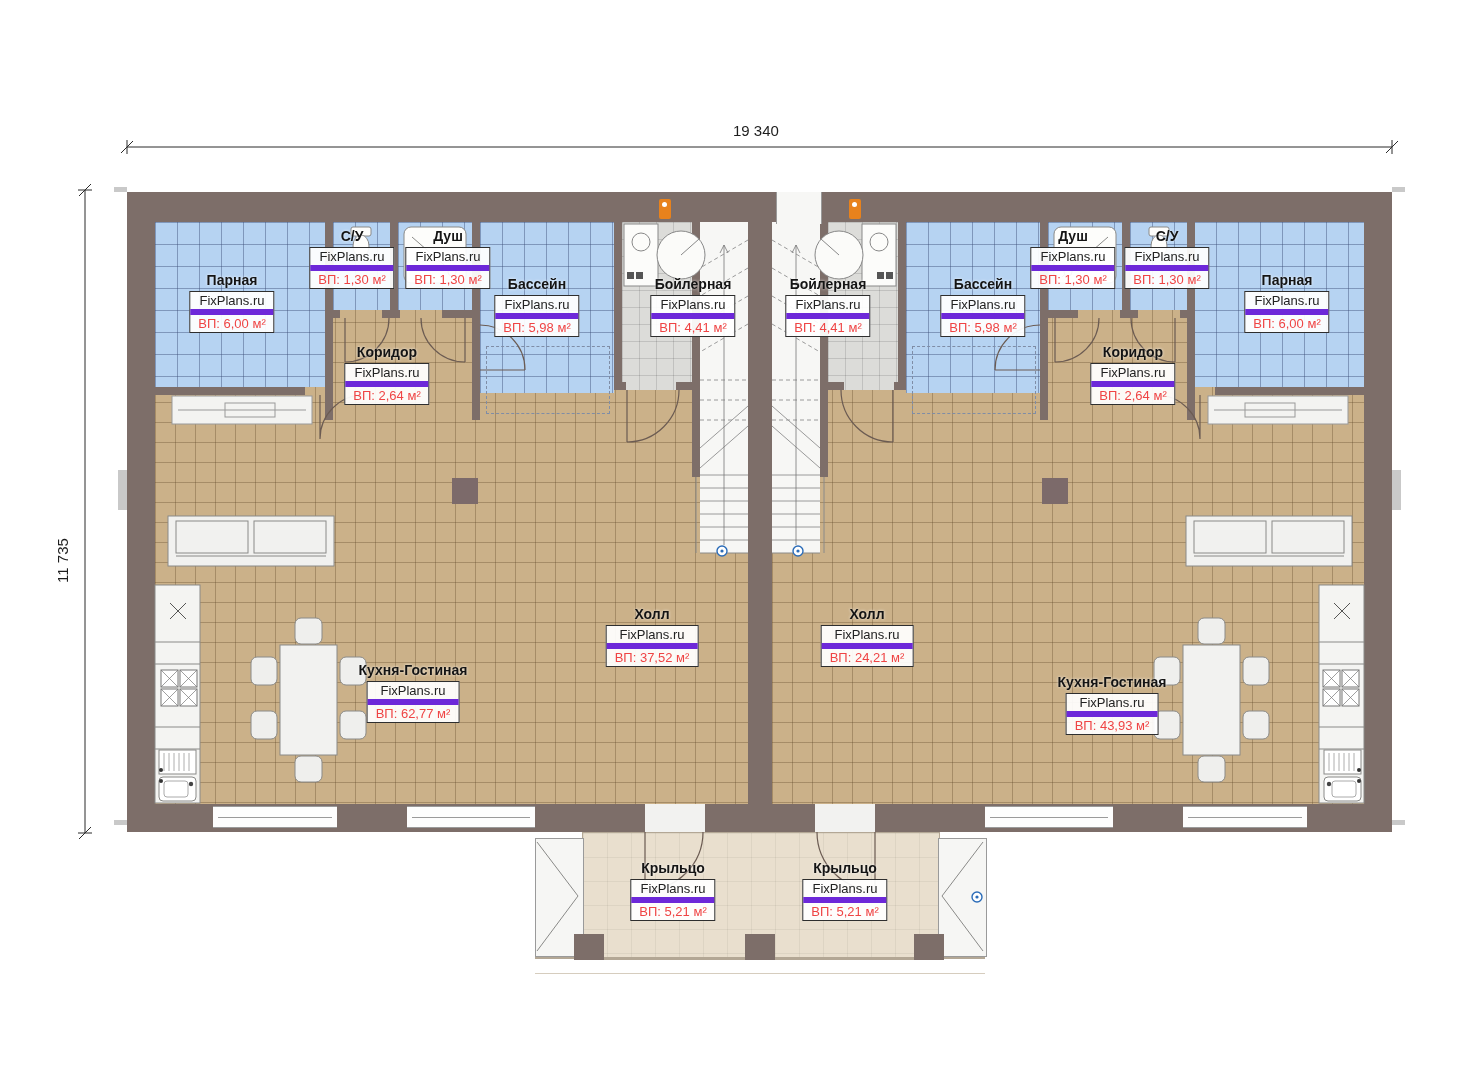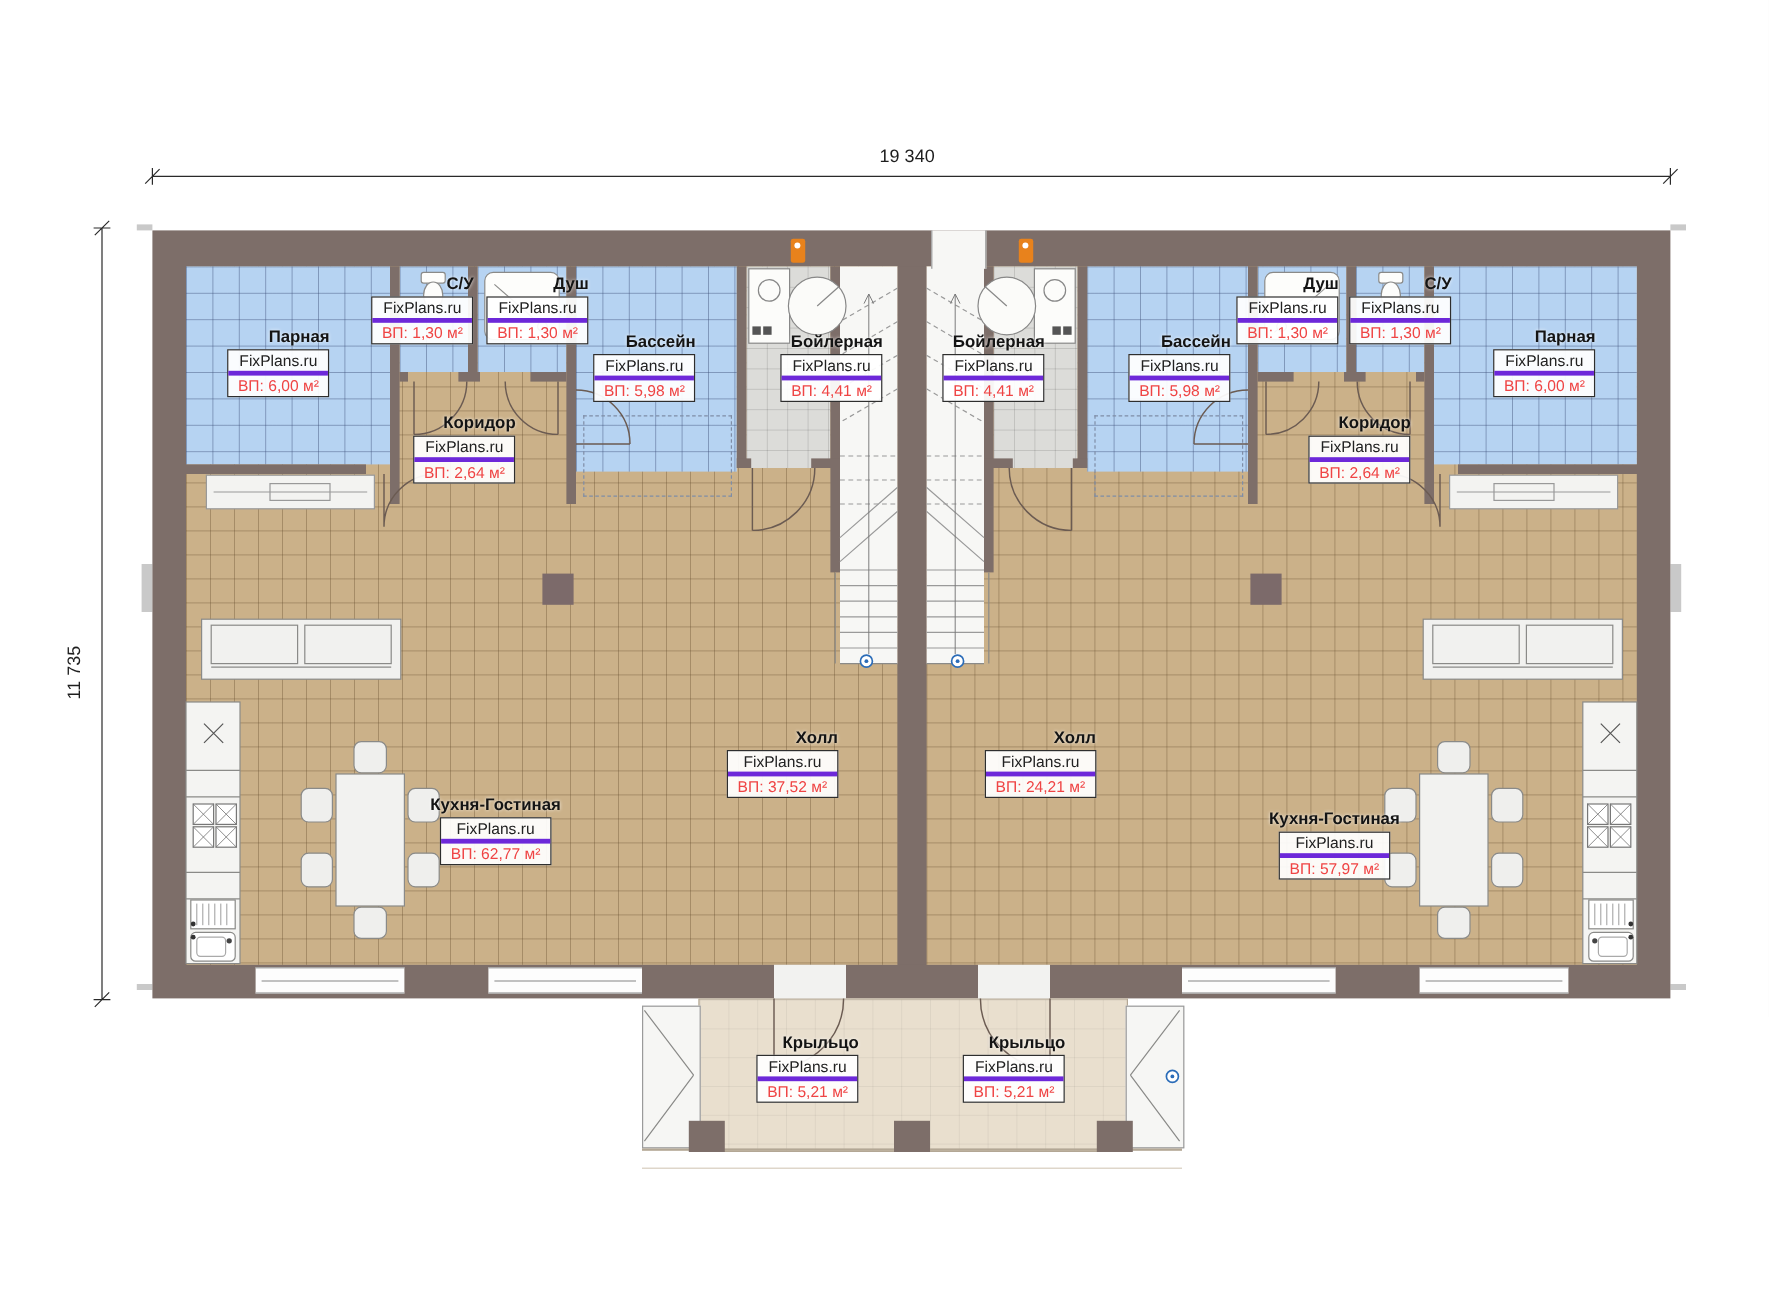--- a/index.html
+++ b/index.html
@@ -32,23 +32,23 @@
   .step{background:#f6f6f4;border:1px solid #9a9a9a;z-index:1;}
   .pline{background:#b3a795;z-index:2;}
   .pline2{background:#d6cdbe;z-index:2;}
   .pooldash{border:1px dashed #7f8da6;z-index:5;}
   .nub{background:#c9c9c9;z-index:0;}
   .orange{background:#e8821c;border-radius:2px;z-index:8;}
   .orange::after{content:"";position:absolute;left:3px;top:3px;width:5px;height:5px;border-radius:50%;background:#fff;}
   .linework{position:absolute;left:0;top:0;z-index:12;pointer-events:none;}
   .rlabel{position:absolute;transform:translateX(-50%);text-align:center;z-index:30;}
   .rtitle{font-weight:bold;font-size:14px;color:#141414;white-space:nowrap;margin-bottom:3px;
-          text-shadow:0 0 3px rgba(255,255,255,.85);text-align:right;}
+          text-shadow:0 0 3px rgba(255,255,255,.85);}
   .rbox{display:inline-block;border:1px solid #2e2e2e;background:rgba(255,255,255,.93);}
-  .rwm{padding:1px 8px;font-size:13px;color:#222;border-bottom:4px solid #6d28d9;white-space:nowrap;}
+  .rwm{padding:1px 8px;font-size:13px;color:#222;border-bottom:6px solid #6d28d9;white-space:nowrap;}
   .rarea{padding:1px 8px;font-size:13px;color:#ef4444;white-space:nowrap;}
   .dimlabel{position:absolute;font-size:15px;color:#1e1e1e;z-index:30;}
   .dimlabel.vert{transform:rotate(-90deg);transform-origin:center center;}
 </style>
 </head>
 <body>
 
 <div class="plan">
 
   <div class="dimlabel" style="left:733px;top:122px;">19 340</div>
@@ -410,21 +410,21 @@
     <div class="rtitle">Холл</div>
     <div class="rbox">
       <div class="rwm">FixPlans.ru</div>
       <div class="rarea">ВП: 24,21 м²</div>
     </div>
   </div>
   <div class="rlabel" style="left:1112px;top:674px;">
     <div class="rtitle">Кухня-Гостиная</div>
     <div class="rbox">
       <div class="rwm">FixPlans.ru</div>
-      <div class="rarea">ВП: 57,97 м²</div>
+      <div class="rarea">ВП: 43,93 м²</div>
     </div>
   </div>
   <div class="rlabel" style="left:845px;top:860px;">
     <div class="rtitle">Крыльцо</div>
     <div class="rbox">
       <div class="rwm">FixPlans.ru</div>
       <div class="rarea">ВП: 5,21 м²</div>
     </div>
   </div>
 

